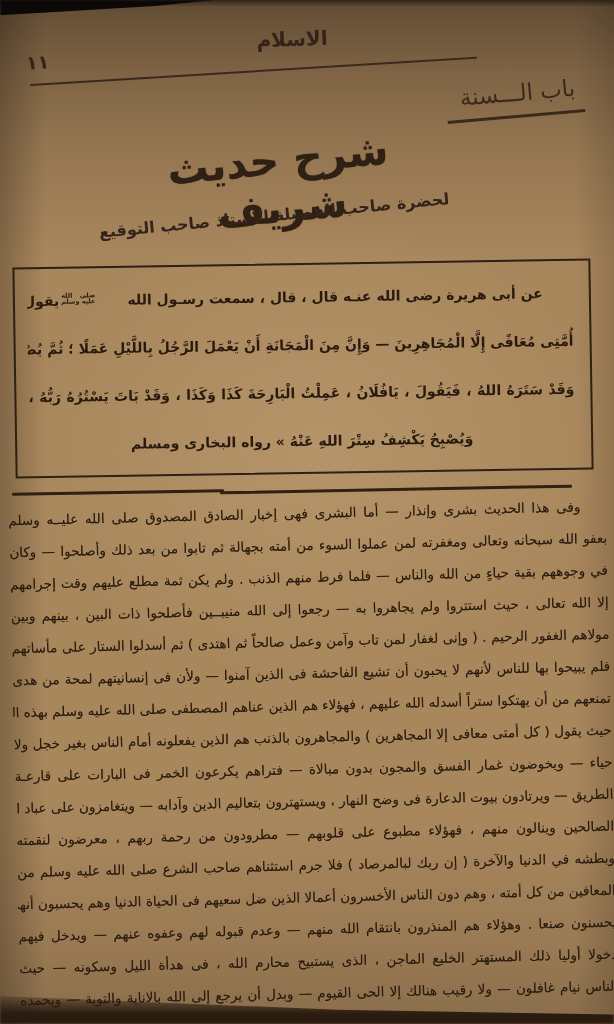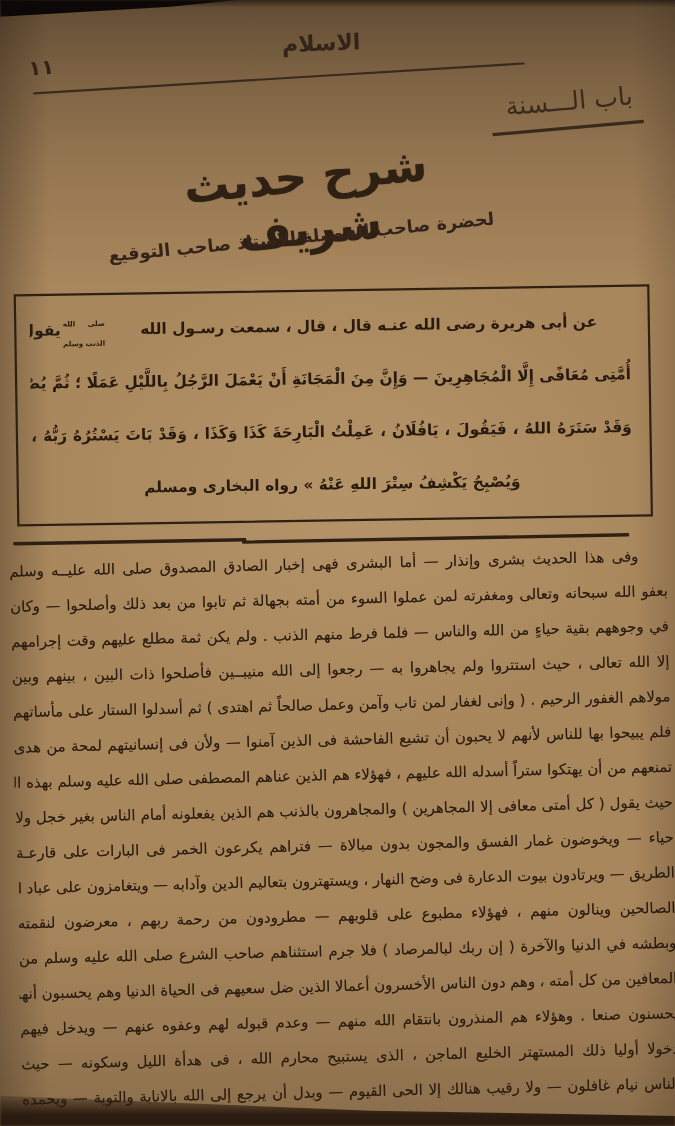--- a/index.html
+++ b/index.html
@@ -40,21 +40,21 @@
   
   .hadith-box{position:absolute;left:14px;top:263px;width:578px;height:211px;
     border:2.5px solid #2e2013;box-sizing:border-box;padding:8px 16px 0 12px;
     transform:rotate(-0.9deg);}
   .hadith-line{height:48px;line-height:48px;font-size:14px;font-weight:bold;color:#281a0e;
     text-align:justify;text-align-last:justify;overflow:hidden;white-space:nowrap;}
   .hadith-line.first{text-indent:30px;}
   .hadith-line.last{text-align:center;text-align-last:center;}
   .salla{display:inline-block;font-size:6.5px;line-height:6.5px;font-weight:bold;
     vertical-align:middle;text-align:center;margin:0 2px;transform:translateY(-3px);}
-  .salla span{display:block;margin-top:12px;}
+  .salla span{display:block;}
   
   .sep{position:absolute;height:3px;background:#2e2013;border-radius:1px;}
   .sep.left{left:12px;top:491px;width:212px;transform:rotate(-1deg);}
   .sep.right{left:220px;top:488px;width:352px;transform:rotate(-1.1deg);}
   
   .body-text{position:absolute;top:497px;left:8px;width:598px;transform:rotate(-1.4deg);
     transform-origin:50% 0;}
   .body-line{height:32px;line-height:32px;font-size:13.5px;color:#2a1c0f;
     text-align:justify;text-align-last:justify;overflow:hidden;white-space:nowrap;
     text-shadow:0 0 0.5px rgba(42,28,15,0.55);}
@@ -71,21 +71,21 @@
   <div class="page-number rtl">١١</div>
   <div class="journal-title rtl">الاسلام</div>
   <div class="header-rule"></div>
 
   <div class="section-heading rtl">باب الـــسنة</div>
 
   <div class="article-title rtl">شرح حديث شريف</div>
   <div class="article-subtitle rtl">لحضرة صاحب الفضيلة الاستاذ صاحب التوقيع</div>
 
   <div class="hadith-box rtl">
-    <div class="hadith-line first"><span>عن أبى هريرة رضى الله عنـه قال ، قال ، سمعت رسـول الله</span><span class="salla"><span>صلى الله</span><span>الذنب وسلم</span></span><span>يقول « كُلُّ</span></div>
+    <div class="hadith-line first"><span>عن أبى هريرة رضى الله عنـه قال ، قال ، سمعت رسـول الله</span><span class="salla"><span>صلى الله</span><span>عليه وسلم</span></span><span>يقول « كُلُّ</span></div>
     <div class="hadith-line">أُمَّتِى مُعَافًى إِلَّا الْمُجَاهِرِينَ — وَإِنَّ مِنَ الْمَجَانَةِ أَنْ يَعْمَلَ الرَّجُلُ بِاللَّيْلِ عَمَلًا ؛ ثُمَّ يُصْبِحَ</div>
     <div class="hadith-line">وَقَدْ سَتَرَهُ اللهُ ، فَيَقُولَ ، يَافُلَانُ ، عَمِلْتُ الْبَارِحَةَ كَذَا وَكَذَا ، وَقَدْ بَاتَ يَسْتُرُهُ رَبُّهُ ،</div>
     <div class="hadith-line last">وَيُصْبِحُ يَكْشِفُ سِتْرَ اللهِ عَنْهُ » رواه البخارى ومسلم</div>
   </div>
 
   <div class="sep left"></div>
   <div class="sep right"></div>
 
   <div class="body-text rtl">
     <div class="body-line first">وفى هذا الحديث بشرى وإنذار — أما البشرى فهى إخبار الصادق المصدوق صلى الله عليــه وسلم</div>

